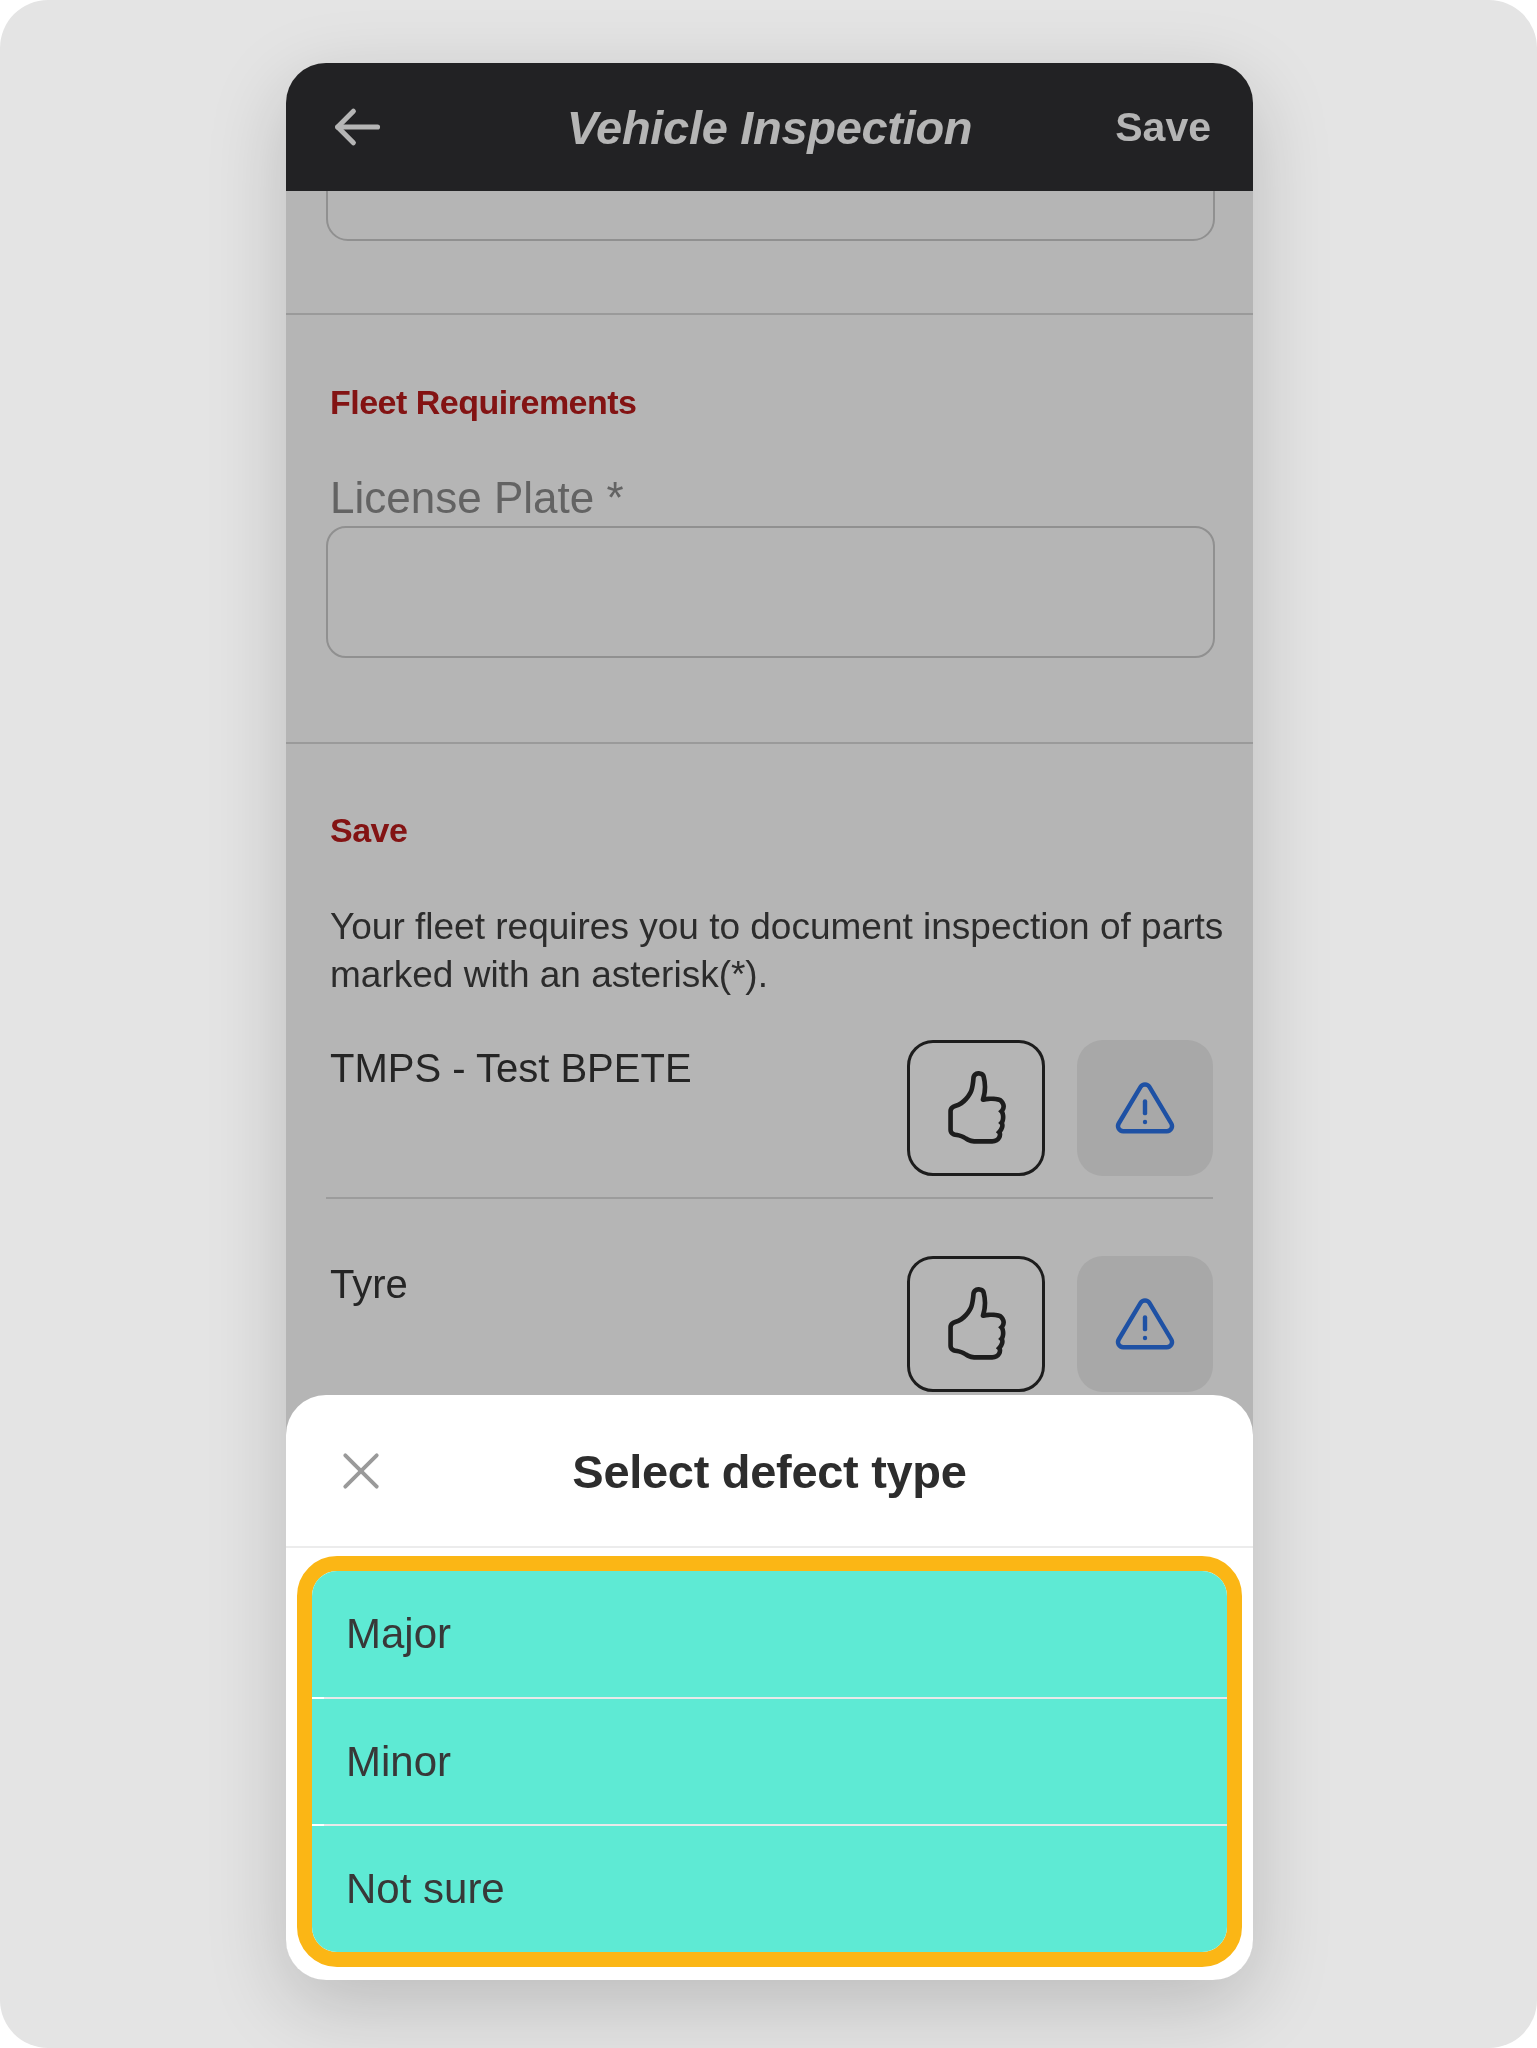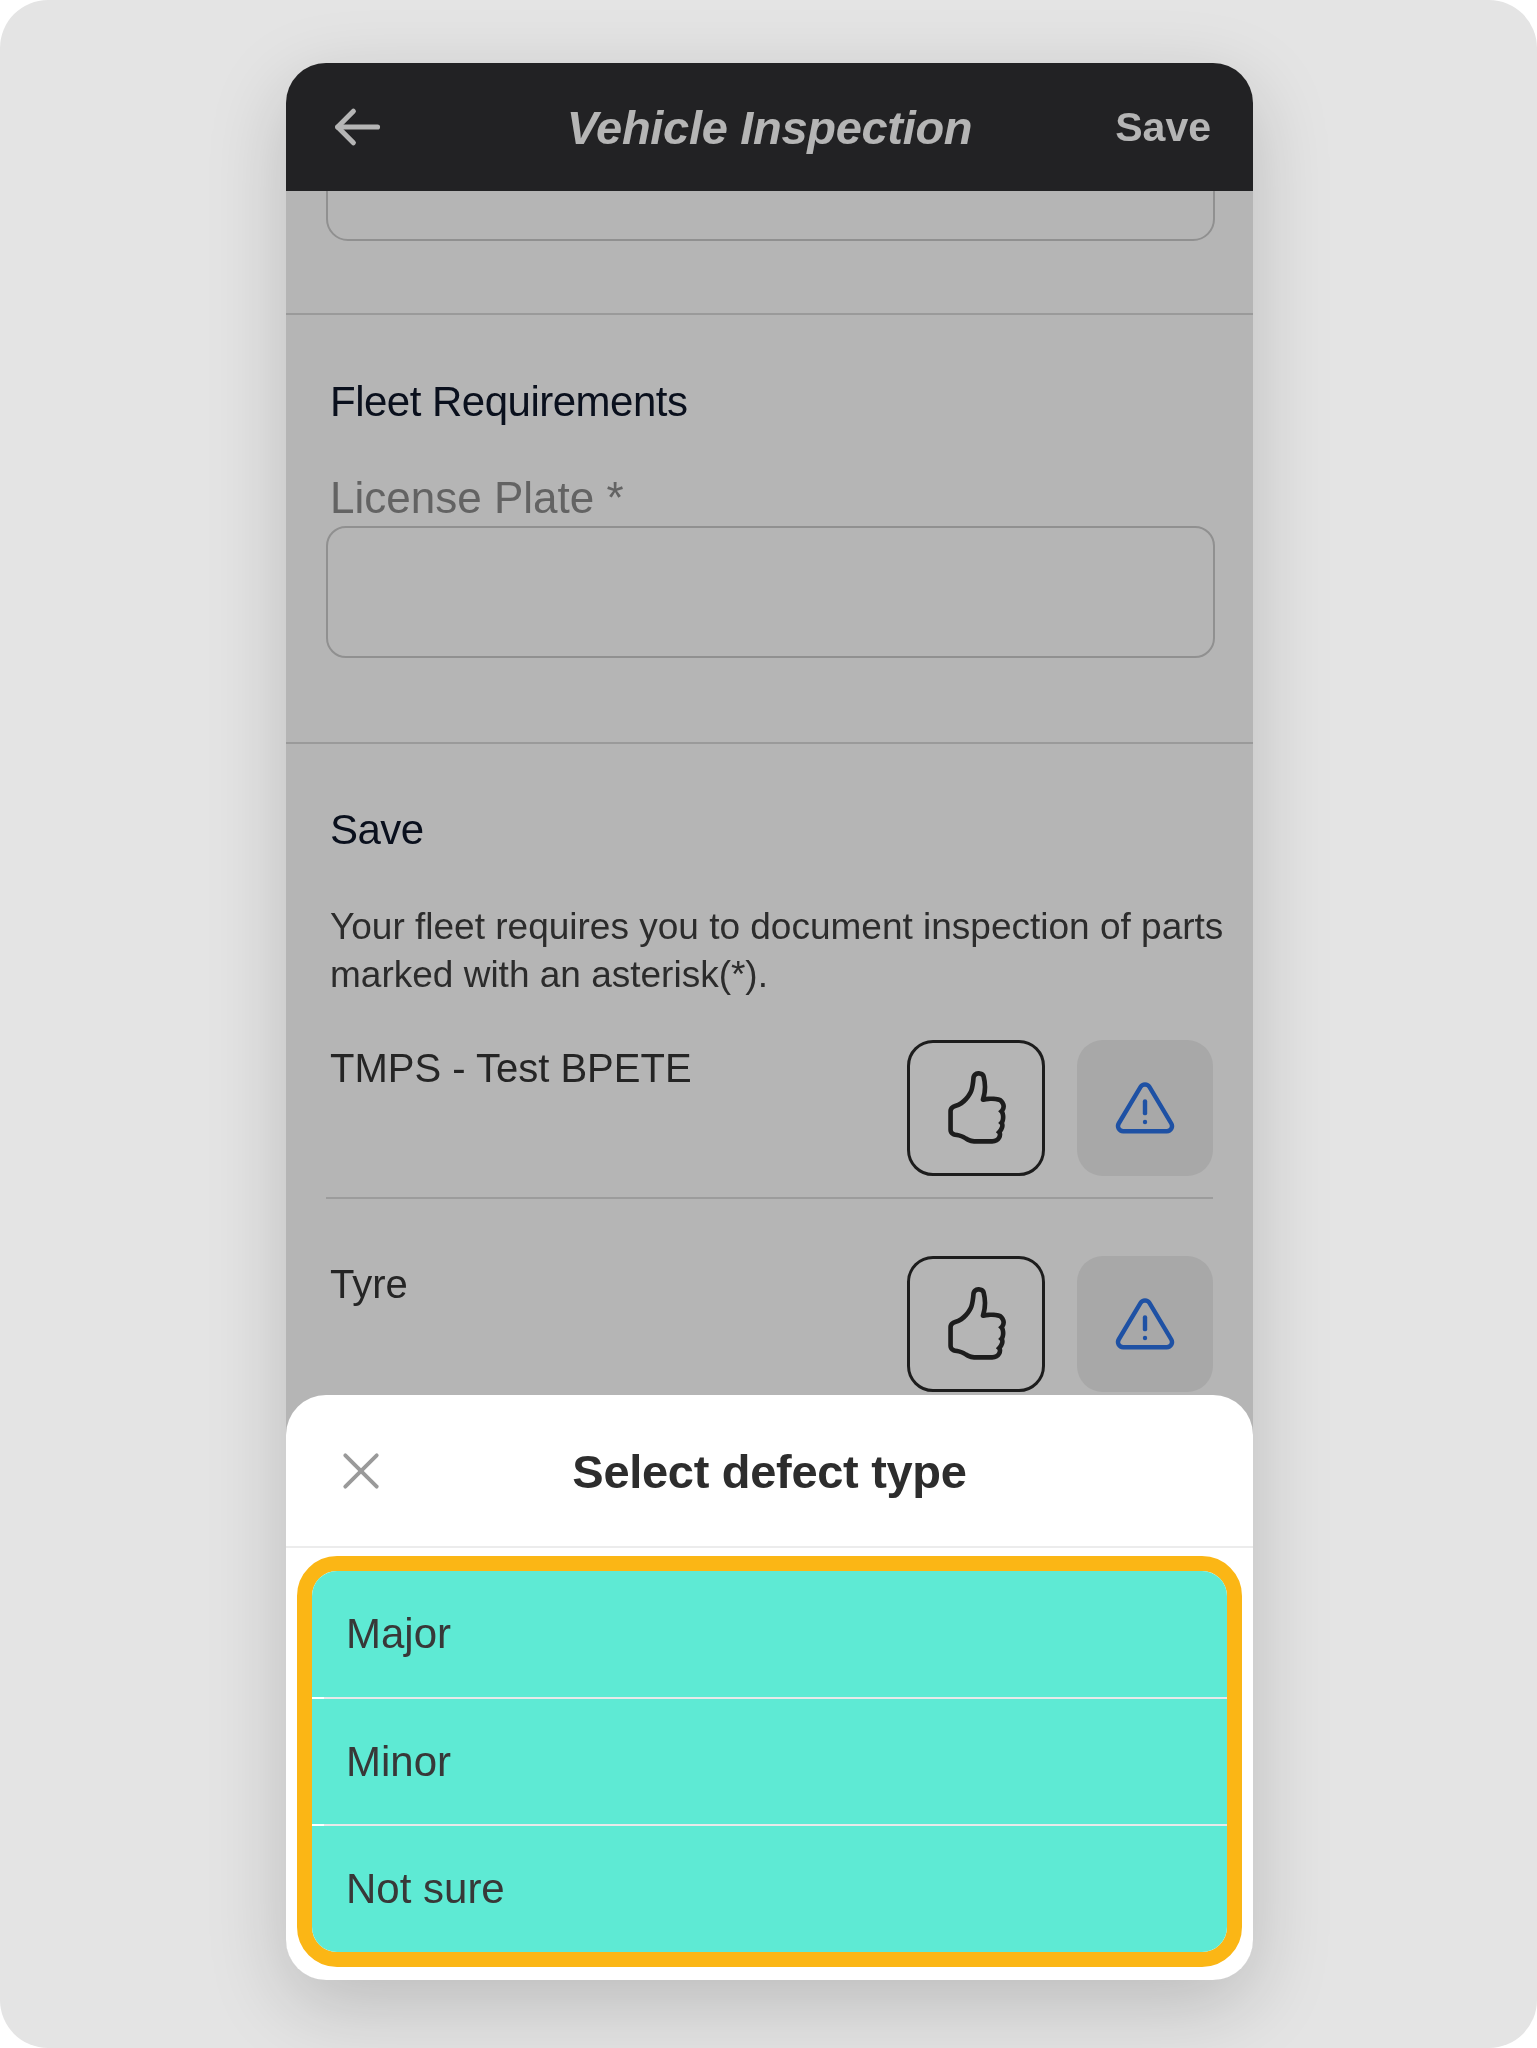--- a/index.html
+++ b/index.html
@@ -32,22 +32,22 @@
     background:#ffffff; overflow:hidden;
   }
   .ghost-field {
     margin:-82px 38px 0 40px; height:132px;
     border:2px solid #cbcbcb; border-radius:22px;
   }
   .sec-divider { height:2px; background:#d9d9d9; }
   .sec-divider.first { margin-top:72px; }
   .sec-divider.second { margin-top:84px; }
   .h2 {
-    margin:58px 44px 0; font-size:42px; line-height:58px; font-weight:400;
-    color:#0f172a; letter-spacing:-0.5px;
+    margin:58px 44px 0; font-size:34px; line-height:58px; font-weight:700;
+    color:#b91c1c; letter-spacing:-0.5px;
   }
   .h2.parts { margin-top:57px; }
   .field-label { margin:45px 44px 4px; font-size:44px; line-height:44px; color:#8c8c8c; }
   .license-input {
     display:block; margin:6px 38px 0 40px; width:calc(100% - 78px); height:132px;
     border:2px solid #cbcbcb; border-radius:20px; background:#ffffff;
     font-family:"Liberation Sans", sans-serif; font-size:40px; padding:0 28px; color:#2d2d2d;
     outline:none;
   }
   .desc {

